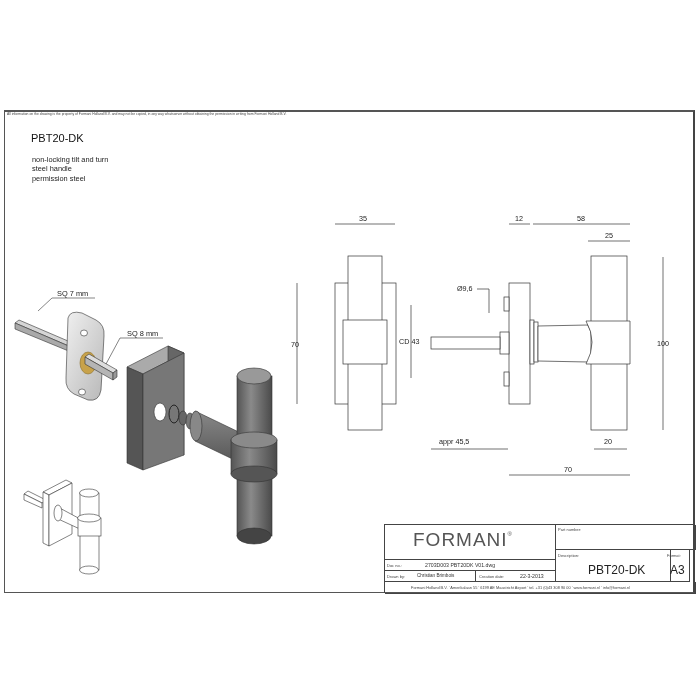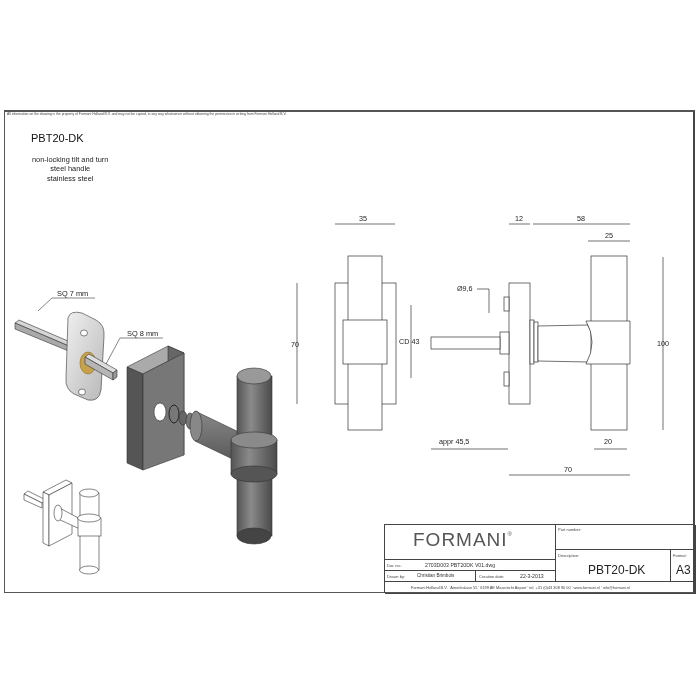--- a/index.html
+++ b/index.html
@@ -1,41 +1,41 @@
 <!DOCTYPE html>
 <html><head>
 <meta charset="utf-8">
 <style>
   html, body { margin:0; padding:0; background:#ffffff; }
   body { width:700px; height:700px; position:relative; overflow:hidden; font-family:"Liberation Sans", sans-serif; color:#222; }
   .sheet { position:absolute; left:4px; top:110px; width:691px; height:483px; border:1px solid #555; border-right:2px solid #444; border-top:2px solid #555; box-sizing:border-box; }
   .notice { position:absolute; left:7px; top:112px; font-size:3.4px; color:#444; white-space:nowrap; }
   .title { position:absolute; left:31px; top:132px; font-size:11px; color:#111; }
-  .desc { position:absolute; left:32px; top:155px; font-size:7.4px; line-height:9.4px; color:#222;text-align:center; }
+  .desc { position:absolute; left:32px; top:155px; font-size:7.4px; line-height:9.4px; color:#222; }
   svg.draw { position:absolute; left:0; top:0; }
   .dim { font-size:7.2px; fill:#222; font-family:"Liberation Sans", sans-serif; }
   .lbl { font-size:7.4px; fill:#222; font-family:"Liberation Sans", sans-serif; }
   .tb { position:absolute; left:384px; top:524px; width:311px; height:69px; border-top:1px solid #444; border-left:1px solid #444; box-sizing:border-box; }
   .tb .cell { position:absolute; box-sizing:border-box; border-right:1px solid #444; border-bottom:1px solid #444; }
   .small { font-size:4px; color:#444; position:absolute; }
   .val { font-size:5.2px; color:#333; position:absolute; white-space:nowrap; }
   .logo { position:absolute; left:28px; top:4px; font-size:19px; letter-spacing:1px; color:#555; font-weight:300; }
   .logo sup { font-size:6px; vertical-align:top; position:relative; top:2px; }
   .big { position:absolute; font-size:12px; color:#222; }
 </style>
 </head>
 <body>
 
 <div class="sheet"></div>
 <div class="notice">All information on the drawing is the property of Formani Holland B.V. and may not be copied, in any way whatsoever without obtaining the permission in writing from Formani Holland B.V.</div>
 <div class="title">PBT20-DK</div>
 <div class="desc">
   <div>non-locking tilt and turn</div>
   <div>steel handle</div>
-  <div>stainless steel</div>
+  <div>permission steel</div>
 </div>
 
 <svg class="draw" width="700" height="700" viewBox="0 0 700 700">
   <defs>
     <linearGradient id="cyl" x1="0" x2="1" y1="0" y2="0">
       <stop offset="0" stop-color="#555"></stop>
         <stop offset="0.4" stop-color="#8a8a8a"></stop>
         <stop offset="1" stop-color="#4a4a4a"></stop>
     </linearGradient>
     <linearGradient id="cylH" x1="0" x2="0" y1="0" y2="1">
@@ -164,20 +164,20 @@
     <span class="val" style="left:44px;top:2px;">22-3-2013</span>
   </div>
   <div class="cell" style="left:171px;top:0;width:140px;height:25px;">
     <span class="small" style="left:2px;top:2px;">Part number:</span>
     <span class="val" style="left:30px;top:10px;"></span>
   </div>
   <div class="cell" style="left:171px;top:25px;width:115px;height:32px;">
     <span class="small" style="left:2px;top:3px;">Description:</span>
     <span class="big" style="left:32px;top:13px;">PBT20-DK</span>
   </div>
-  <div class="cell" style="left:286px;top:25px;width:25px;height:32px;">
+  <div class="cell" style="left:280px;top:25px;width:25px;height:32px;">
     <span class="small" style="left:2px;top:3px;">Format:</span>
     <span class="big" style="left:5px;top:13px;">A3</span>
   </div>
   <div class="cell" style="left:0;top:57px;width:311px;height:12px;">
     <span class="small" style="left:26px;top:3px;font-size:3.9px;white-space:nowrap;">Formani Holland B.V. ' Amerikalaan 55 ' 6199 AE Maastricht Airport ' tel. +31 (0)43 308 90 00 ' www.formani.nl ' info@formani.nl</span>
   </div>
 </div>
 
 </body></html>

